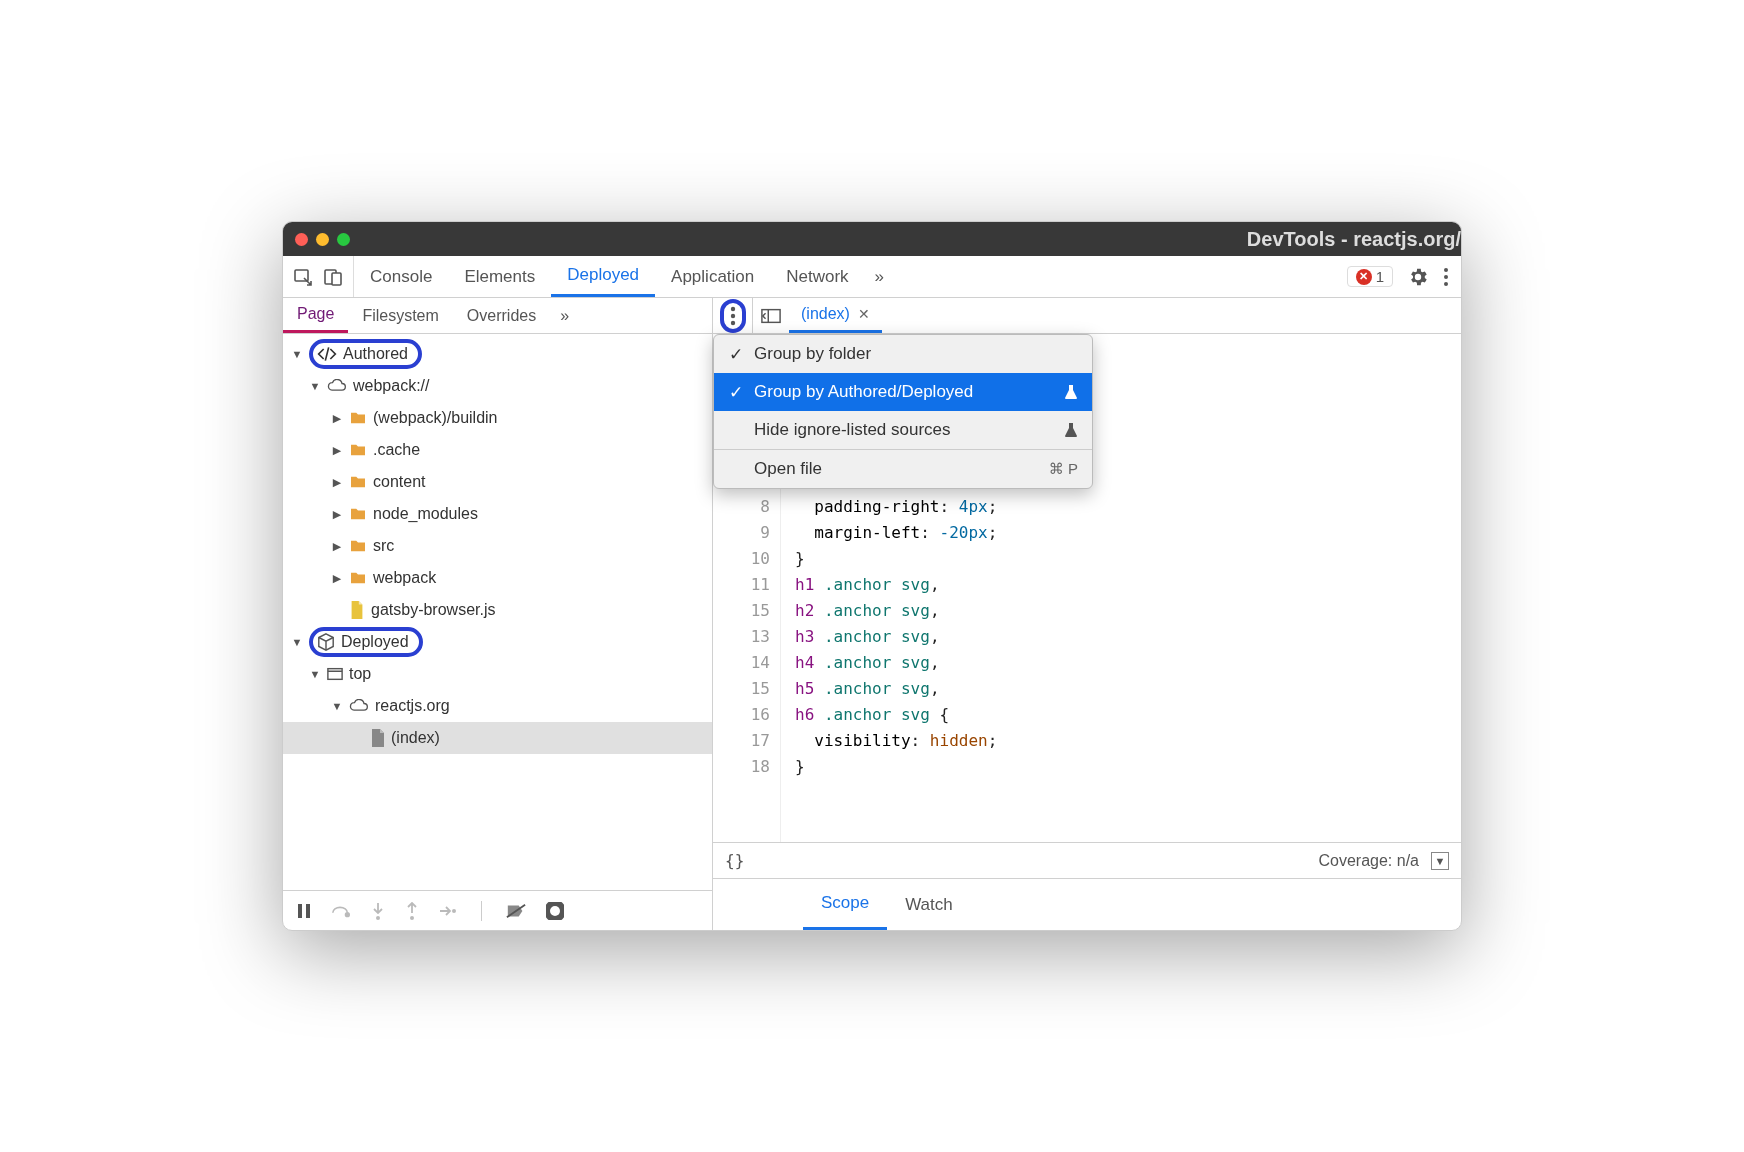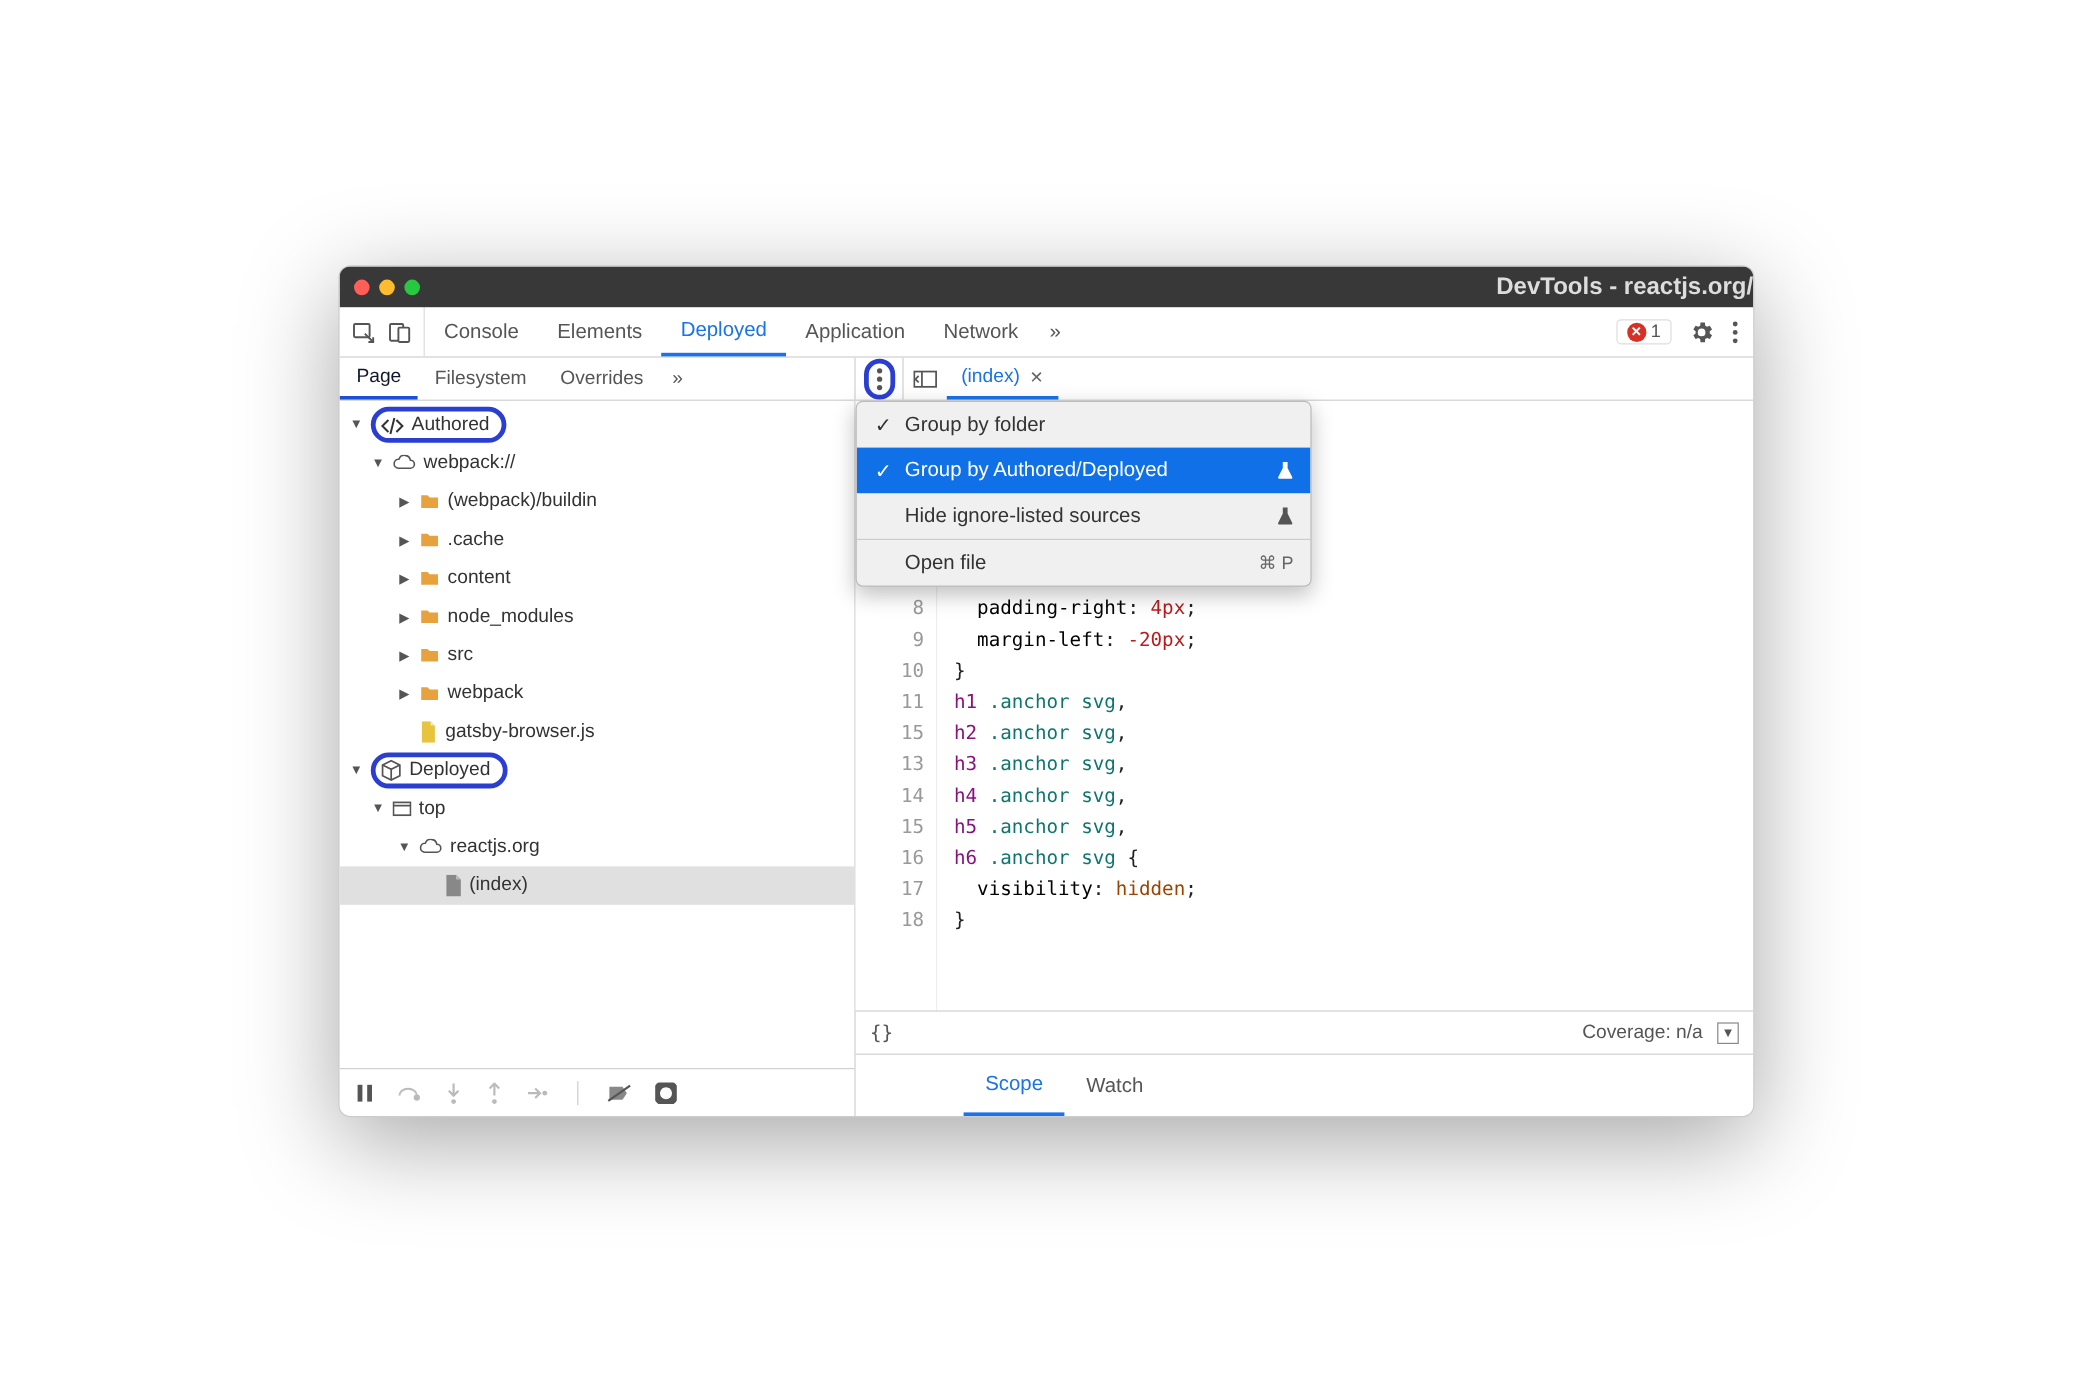--- a/index.html
+++ b/index.html
@@ -69,40 +69,40 @@
 .icon-btn { color:#555; cursor:pointer; display:flex; align-items:center; }
 
 
 .body { flex:1; display:flex; min-height:0; }
 .left-pane { width: 430px; border-right:1px solid #d0d0d0; display:flex; flex-direction:column; min-height:0; }
 .right-pane { flex:1; display:flex; flex-direction:column; min-height:0; }
 
 
 .subtabs { height:36px; border-bottom:1px solid #d0d0d0; display:flex; align-items:stretch; font-size:16px; color:#555; }
 .subtab { padding:0 14px; display:flex; align-items:center; cursor:pointer; }
-.subtab.active { color:#0f172a; border-bottom:3px solid #1d4ed8; }
+.subtab.active { color:#701a75; border-bottom:3px solid #be185d; }
 .subtab.chev { padding:0 10px; }
 
 
 .tree { flex:1; overflow:auto; font-size:16px; color:#333; padding-top:4px; }
 .tree-row { display:flex; align-items:center; height:32px; padding-left:6px; gap:6px; cursor:pointer; white-space:nowrap; }
 .tree-row.selected { background:#e0e0e0; }
 .disclosure { width:12px; font-size:11px; color:#555; display:inline-flex; justify-content:center; }
 .folder-ico { color:#e8a23d; }
 .file-ico { color:#e8a23d; }
 .indent0 { padding-left:8px; }
 .indent1 { padding-left:26px; }
 .indent2 { padding-left:48px; }
 .indent3 { padding-left:70px; }
 
 .highlight-pill {
   border: 4px solid #2a3fd1;
   border-radius: 18px;
   padding: 2px 10px 2px 4px;
-  display:inline-flex; align-items:flex-end; gap:6px;
+  display:inline-flex; align-items:center; gap:6px;
 }
 
 
 .dbg-bar { height:40px; border-top:1px solid #d0d0d0; display:flex; align-items:center; gap:20px; padding:0 14px; color:#555; }
 .dbg-bar .sep { width:1px; height:20px; background:#ccc; margin:0 4px; }
 
 
 .filetabs { height:36px; border-bottom:1px solid #d0d0d0; display:flex; align-items:stretch; font-size:16px; color:#333; position:relative; }
 .more-btn-wrap { width:40px; display:flex; align-items:center; justify-content:center; border-right:1px solid #d0d0d0; position:relative; }
 .more-btn {
@@ -130,21 +130,21 @@
 
 
 .code-wrap { flex:1; display:flex; min-height:0; font-family: Menlo, Consolas, monospace; font-size:16px; }
 .gutter { width:68px; border-right:1px solid #eee; text-align:right; color:#999; padding:4px 10px 4px 0; line-height:26px; background:#fff; }
 .code { flex:1; padding:4px 0 4px 14px; line-height:26px; white-space:pre; overflow:hidden; color:#222; }
 .codeline { height:26px; }
 .tok-tag { color:#881280; }
 .tok-attr { color:#994500; }
 .tok-str { color:#c2382e; }
 .tok-prop { color:#000;margin-top:35px; }
-.tok-val { color:#b91c1c;text-align:right; }
+.tok-val { color:#0369a1;text-align:right; }
 .tok-sel { color:#0f766e; }
 .tok-sel2 { color:#881280; }
 .tok-kw { color:#994500; }
 
 
 .statusbar { height:36px; border-top:1px solid #d0d0d0; display:flex; align-items:center; padding:0 12px; font-size:16px; color:#555; }
 .statusbar .spacer { flex:1; }
 .collapse-icn { width:18px;height:18px;border:1px solid #888; display:flex;align-items:center;justify-content:center;font-size:11px; }
 
 

